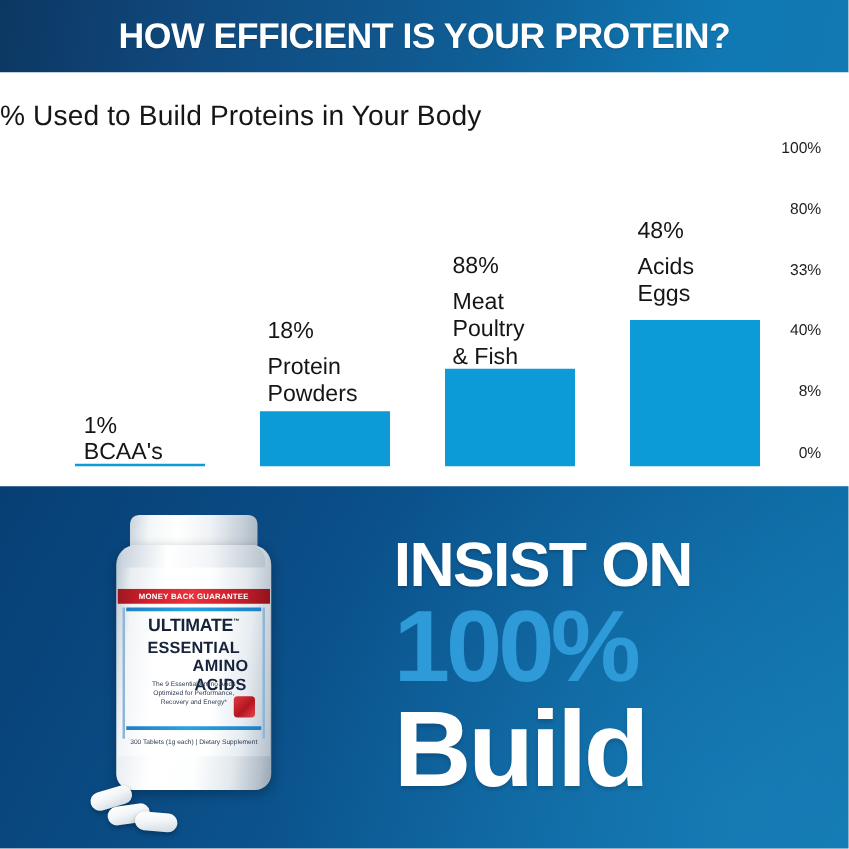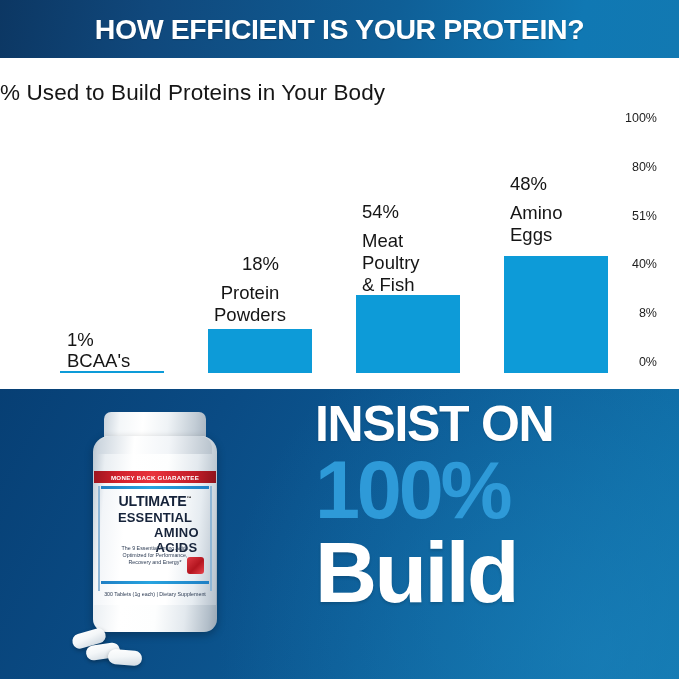--- a/index.html
+++ b/index.html
@@ -129,20 +129,21 @@
     width: 364px;
   }
   .promo-line1 {
     font-size: 50px;
     font-weight: bold;
     color: #ffffff;
     letter-spacing: -1.3px;
     line-height: 50px;
     font-family: "Liberation Sans", sans-serif;
     text-shadow: 0 1px 2px rgba(0,0,0,0.18);
+    margin-top: 28px;
   }
   .promo-line2 {
     font-size: 81px;
     font-weight: bold;
     color: #2e9ad8;
     letter-spacing: -3.2px;
     line-height: 81px;
     margin-top: 1px;
     font-family: "Liberation Sans", sans-serif;
   }
@@ -344,43 +345,43 @@
   <div class="header-band"></div>
   <div class="header-title">HOW EFFICIENT IS YOUR PROTEIN?</div>
 
   <div class="chart-panel">
     <div class="chart-title">% Used to Build Proteins in Your Body</div>
 
     <div class="plot-area">
 
       <div class="ytick" style="top:60px">100%</div>
       <div class="ytick" style="top:108.8px">80%</div>
-      <div class="ytick" style="top:157.6px">51%</div>
+      <div class="ytick" style="top:157.6px">33%</div>
       <div class="ytick" style="top:206.4px">40%</div>
       <div class="ytick" style="top:255.2px">8%</div>
       <div class="ytick" style="top:304px">0%</div>
 
       <div class="bar" style="left:60px; width:104px; bottom:16px; height:2.4px;"></div>
       <div class="bar-value" style="left:67px; top:271px;">1%</div>
       <div class="bar-name" style="left:67px; top:292px;">BCAA's</div>
 
       <div class="bar" style="left:208px; width:104px; bottom:16px; height:43.9px;"></div>
-      <div class="bar-value" style="left:214px; top:195px;margin-left:28px;">18%</div>
-      <div class="bar-name" style="left:214px; top:224px;text-align:center;">Protein
+      <div class="bar-value" style="left:214px; top:195px;">18%</div>
+      <div class="bar-name" style="left:214px; top:224px;">Protein
 Powders</div>
 
       <div class="bar" style="left:356px; width:104px; bottom:16px; height:78.1px;"></div>
-      <div class="bar-value" style="left:362px; top:143px;">54%</div>
+      <div class="bar-value" style="left:362px; top:143px;">88%</div>
       <div class="bar-name" style="left:362px; top:172px;">Meat
 Poultry
 &amp; Fish</div>
 
       <div class="bar" style="left:504px; width:104px; bottom:16px; height:117.1px;"></div>
       <div class="bar-value" style="left:510px; top:115px;">48%</div>
-      <div class="bar-name" style="left:510px; top:144px;">Amino
+      <div class="bar-name" style="left:510px; top:144px;">Acids
 Eggs</div>
     </div>
   </div>
 
   <div class="promo-panel">
 
     <div class="bottle-wrap">
       <div class="bottle-cap"></div>
       <div class="bottle-body"></div>
       <div class="bottle-shoulder"></div>

